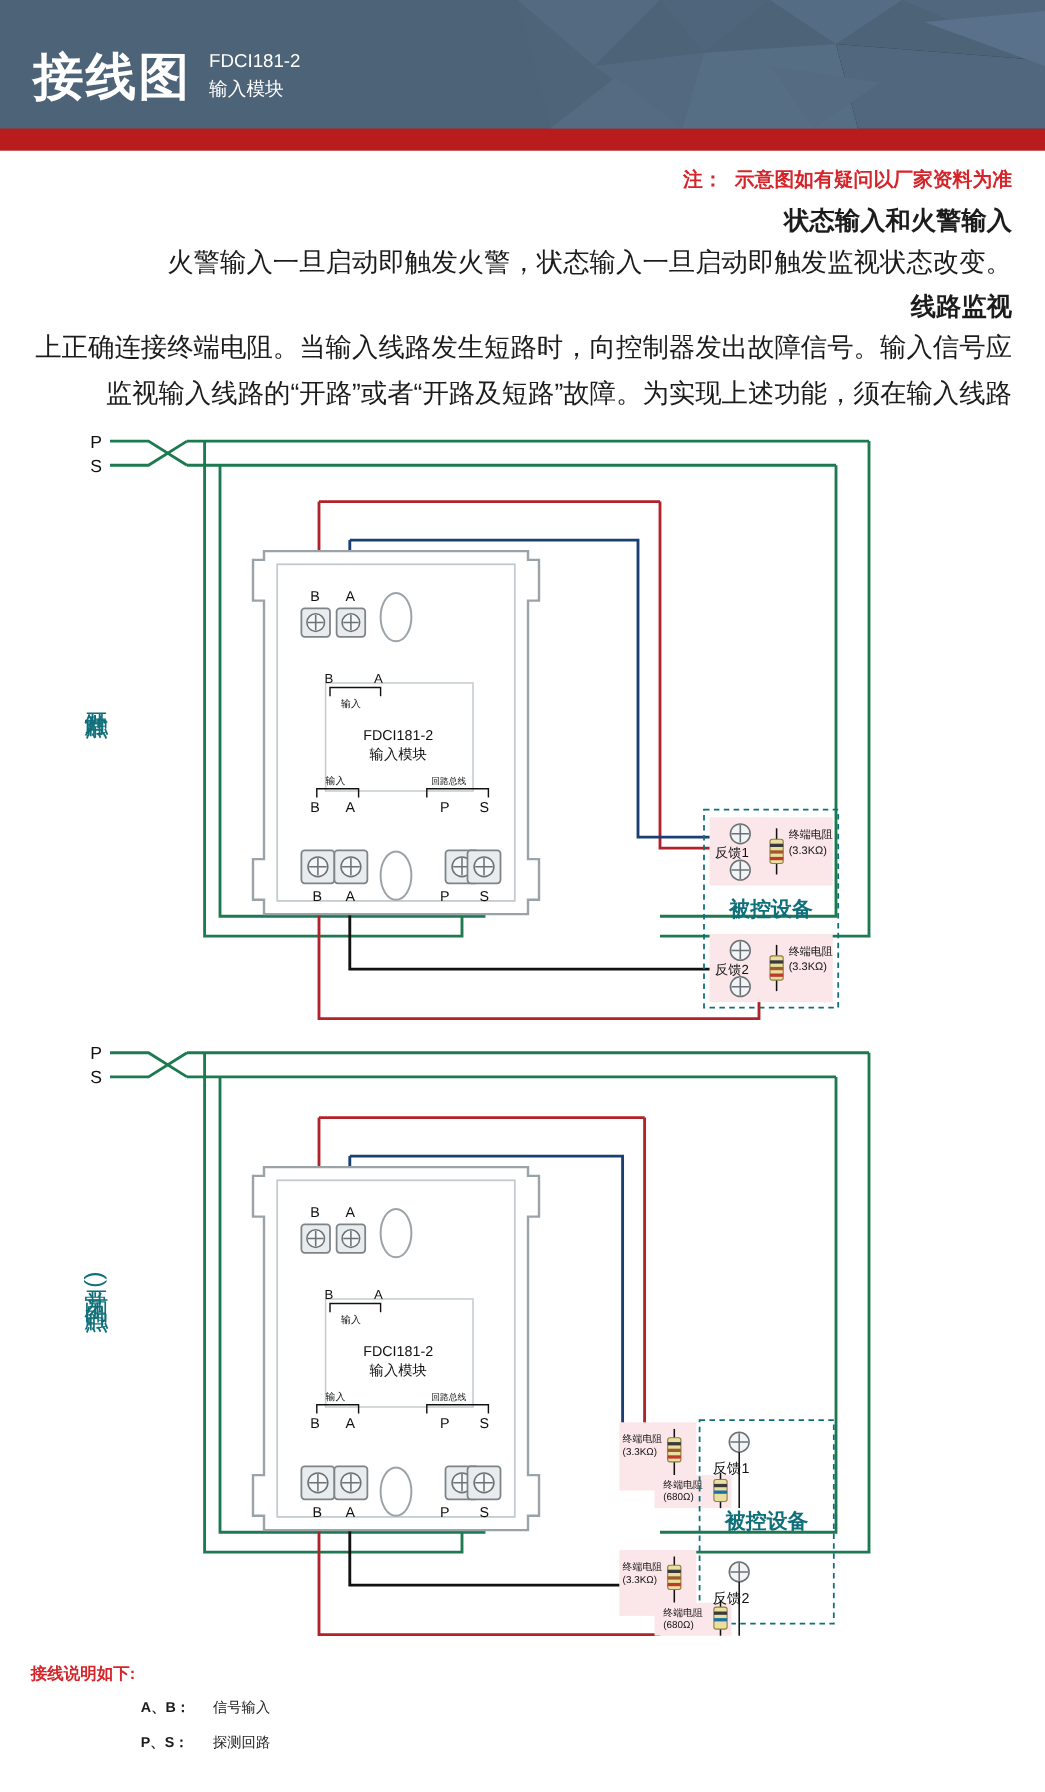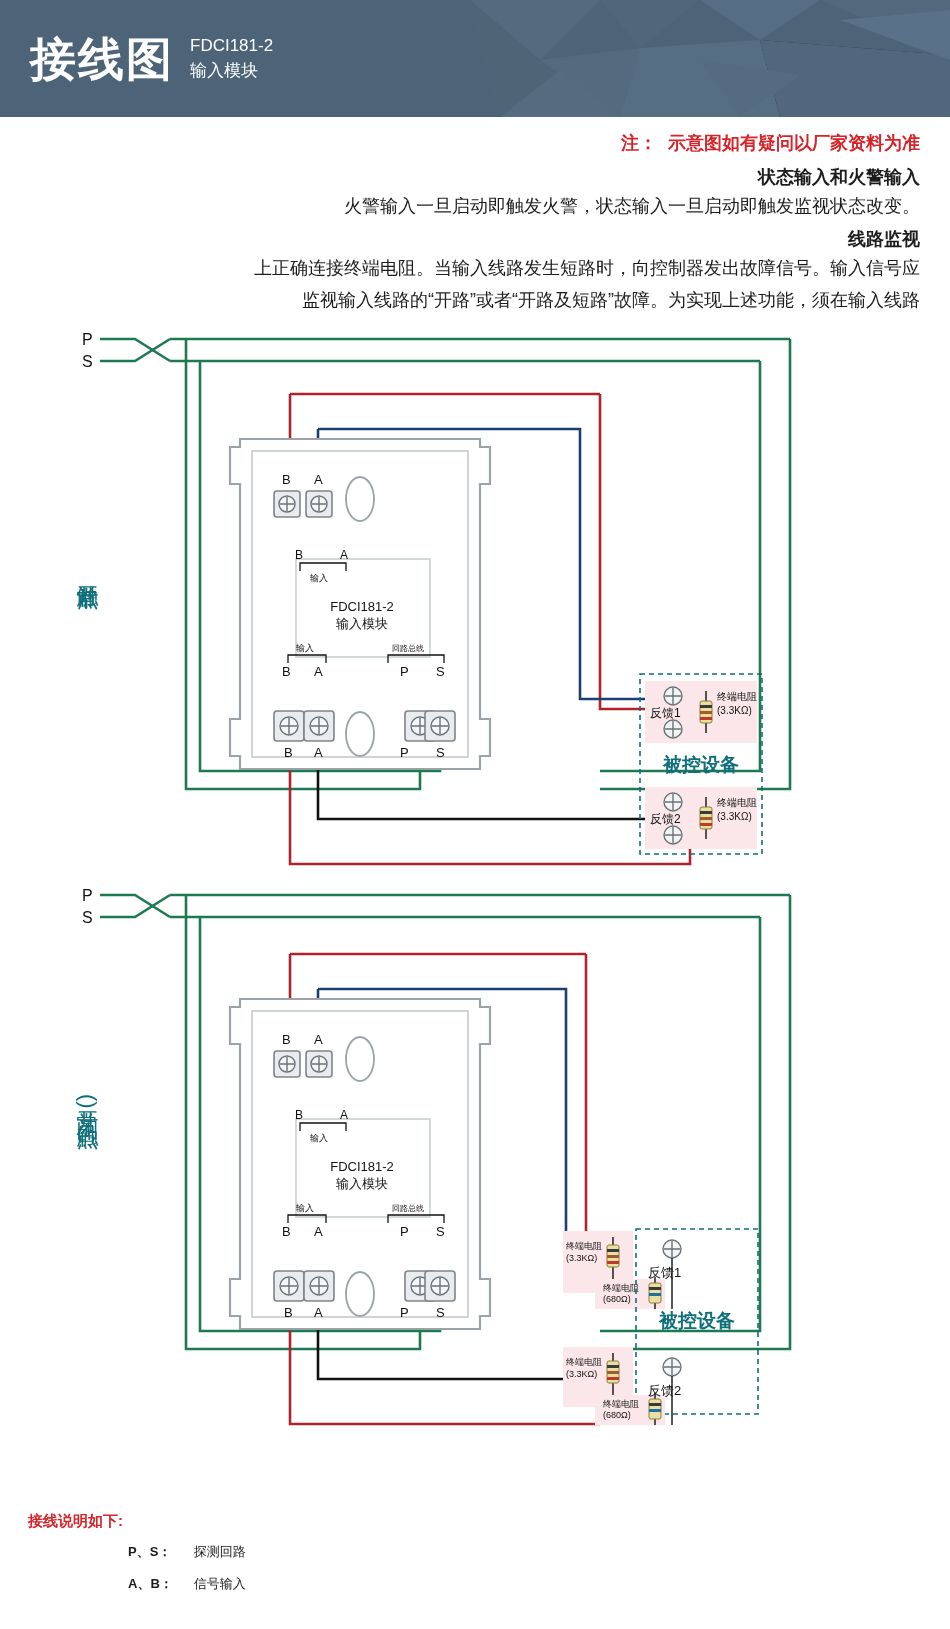--- a/index.html
+++ b/index.html
@@ -9,21 +9,21 @@
     background: #ffffff;
     font-family: "Liberation Sans", "DejaVu Sans", sans-serif;
     color: #2b2b2b;
     position: relative;
     overflow: hidden;
   }
 
   
   .header {
     position: relative;
-    width: 950px; height: 117px;
+    width: 950px; height: 137px;
     background: #b91c1c;
     overflow: hidden;
   }
   .header .facets { position:absolute; inset:0; }
   .header-inner {
     position: relative;
     display: flex; align-items: center;
     height: 100%;
     padding-left: 30px;
     z-index: 2;
@@ -38,22 +38,22 @@
     color: #ffffff;
     font-size: 17px;
     line-height: 1.45;
   }
   .h-sub div { white-space: nowrap; }
 
   
   .textblock { padding: 14px 30px 0 30px; text-align: right; }
   .note { color:#d5242a; font-size:18px; font-weight:bold; margin-bottom: 10px; }
   .note .note-label { margin-right: 6px; }
-  .sec-title { font-size:18px; font-weight:bold; color:#1c1c1c; margin: 6px 0 4px; }
-  .para { font-size:18px; color:#1c1c1c; line-height:1.55; margin:0 0 4px; }
+  .sec-title { font-size:23px; font-weight:bold; color:#1c1c1c; margin: 6px 0 4px; }
+  .para { font-size:24px; color:#1c1c1c; line-height:1.55; margin:0 0 4px; }
 
   
   .diagram-wrap { position:relative; width:950px; }
   svg.diagram { display:block; }
 
   .lbl { font-family:"Liberation Sans","DejaVu Sans",sans-serif; }
 
   
   .footer { position:absolute; left:0; bottom:12px; width:950px; padding: 0 0 10px 28px; }
   .f-title { color:#d5242a; font-size:15px; font-weight:bold; margin-bottom:12px; }
@@ -404,20 +404,20 @@
     <path d="M672,480 L672,496 M664,488 L680,488" stroke="#6b7276" stroke-width="1.4"></path>
     <text class="lbl" x="648" y="516" font-size="13" fill="#111">反馈2</text>
     <path d="M672,497 L672,546" stroke="#111" stroke-width="1.4"></path>
   </g>
 </svg>
 </div>
 
 <div class="footer">
   <div class="f-title">接线说明如下:</div>
   <div class="f-row">
+    <span class="f-key">A、B：</span>
+    <span>信号输入</span>
+  </div>
+  <div class="f-row">
     <span class="f-key">P、S：</span>
     <span>探测回路</span>
   </div>
-  <div class="f-row">
-    <span class="f-key">A、B：</span>
-    <span>信号输入</span>
-  </div>
 </div>
 
 </body></html>

